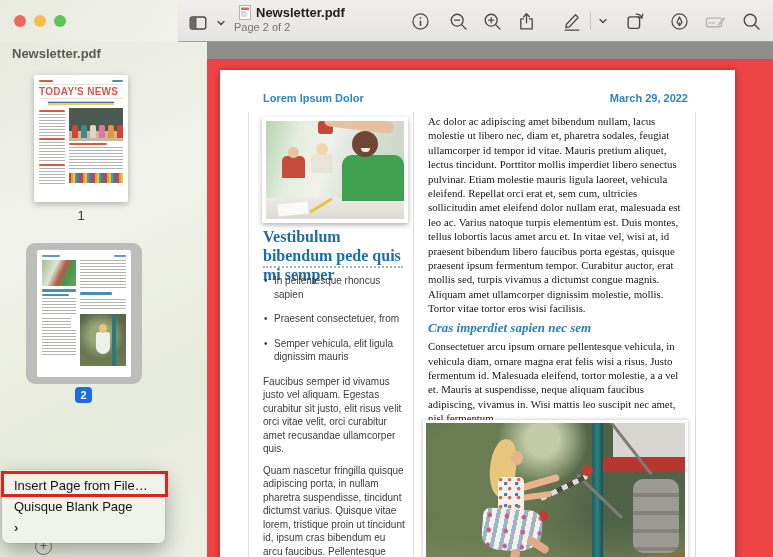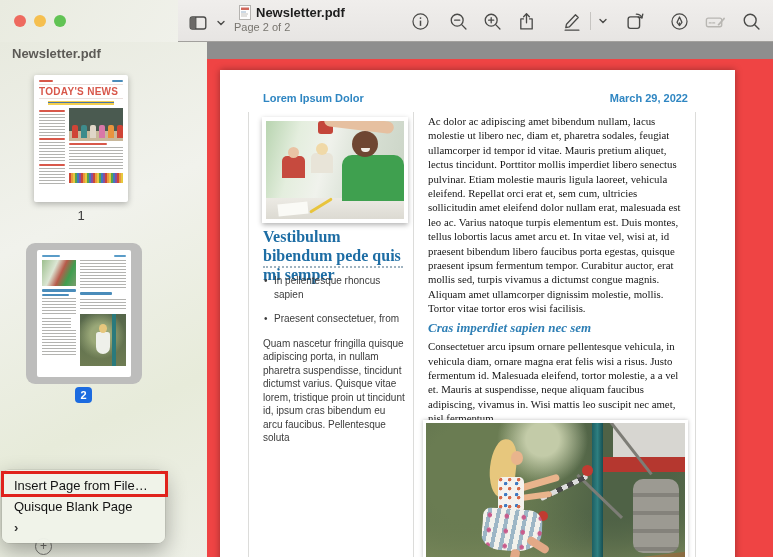--- a/index.html
+++ b/index.html
@@ -369,21 +369,23 @@
       </div>
     </div>
 
     <div class="heading-left">Vestibulum bibendum pede quis mi semper</div>
     <div class="dotline"></div>
 
     <div class="left-text">
       <ul>
         <li>In pellentesque rhoncus sapien</li>
         <li>Praesent consectetuer, from</li>
+        <li>Semper vehicula, elit ligula dignissim mauris</li>
       </ul>
+      <p>Faucibus semper id vivamus justo vel aliquam. Egestas curabitur sit justo, elit risus velit orci vitae velit, orci curabitur amet recusandae ullamcorper quis.</p>
       <p>Quam nascetur fringilla quisque adipiscing porta, in nullam pharetra suspendisse, tincidunt dictumst varius. Quisque vitae lorem, tristique proin ut tincidunt id, ipsum cras bibendum eu arcu faucibus. Pellentesque soluta</p>
     </div>
 
     <div class="col-right">
       <p>Ac dolor ac adipiscing amet bibendum nullam, lacus molestie ut libero nec, diam et, pharetra sodales, feugiat ullamcorper id tempor id vitae. Mauris pretium aliquet, lectus tincidunt. Porttitor mollis imperdiet libero senectus pulvinar. Etiam molestie mauris ligula laoreet, vehicula eleifend. Repellat orci erat et, sem cum, ultricies sollicitudin amet eleifend dolor nullam erat, malesuada est leo ac. Varius natoque turpis elementum est. Duis montes, tellus lobortis lacus amet arcu et. In vitae vel, wisi at, id praesent bibendum libero faucibus porta egestas, quisque praesent ipsum fermentum tempor. Curabitur auctor, erat mollis sed, turpis vivamus a dictumst congue magnis. Aliquam amet ullamcorper dignissim molestie, mollis. Tortor vitae tortor eros wisi facilisis.</p>
       <p class="sub">Cras imperdiet sapien nec sem</p>
       <p>Consectetuer arcu ipsum ornare pellentesque vehicula, in vehicula diam, ornare magna erat felis wisi a risus. Justo fermentum id. Malesuada eleifend, tortor molestie, a a vel et. Mauris at suspendisse, neque aliquam faucibus adipiscing, vivamus in. Wisi mattis leo suscipit nec amet, nisl fermentum.</p>
     </div>
 
     <div class="photo-frame photo2">

